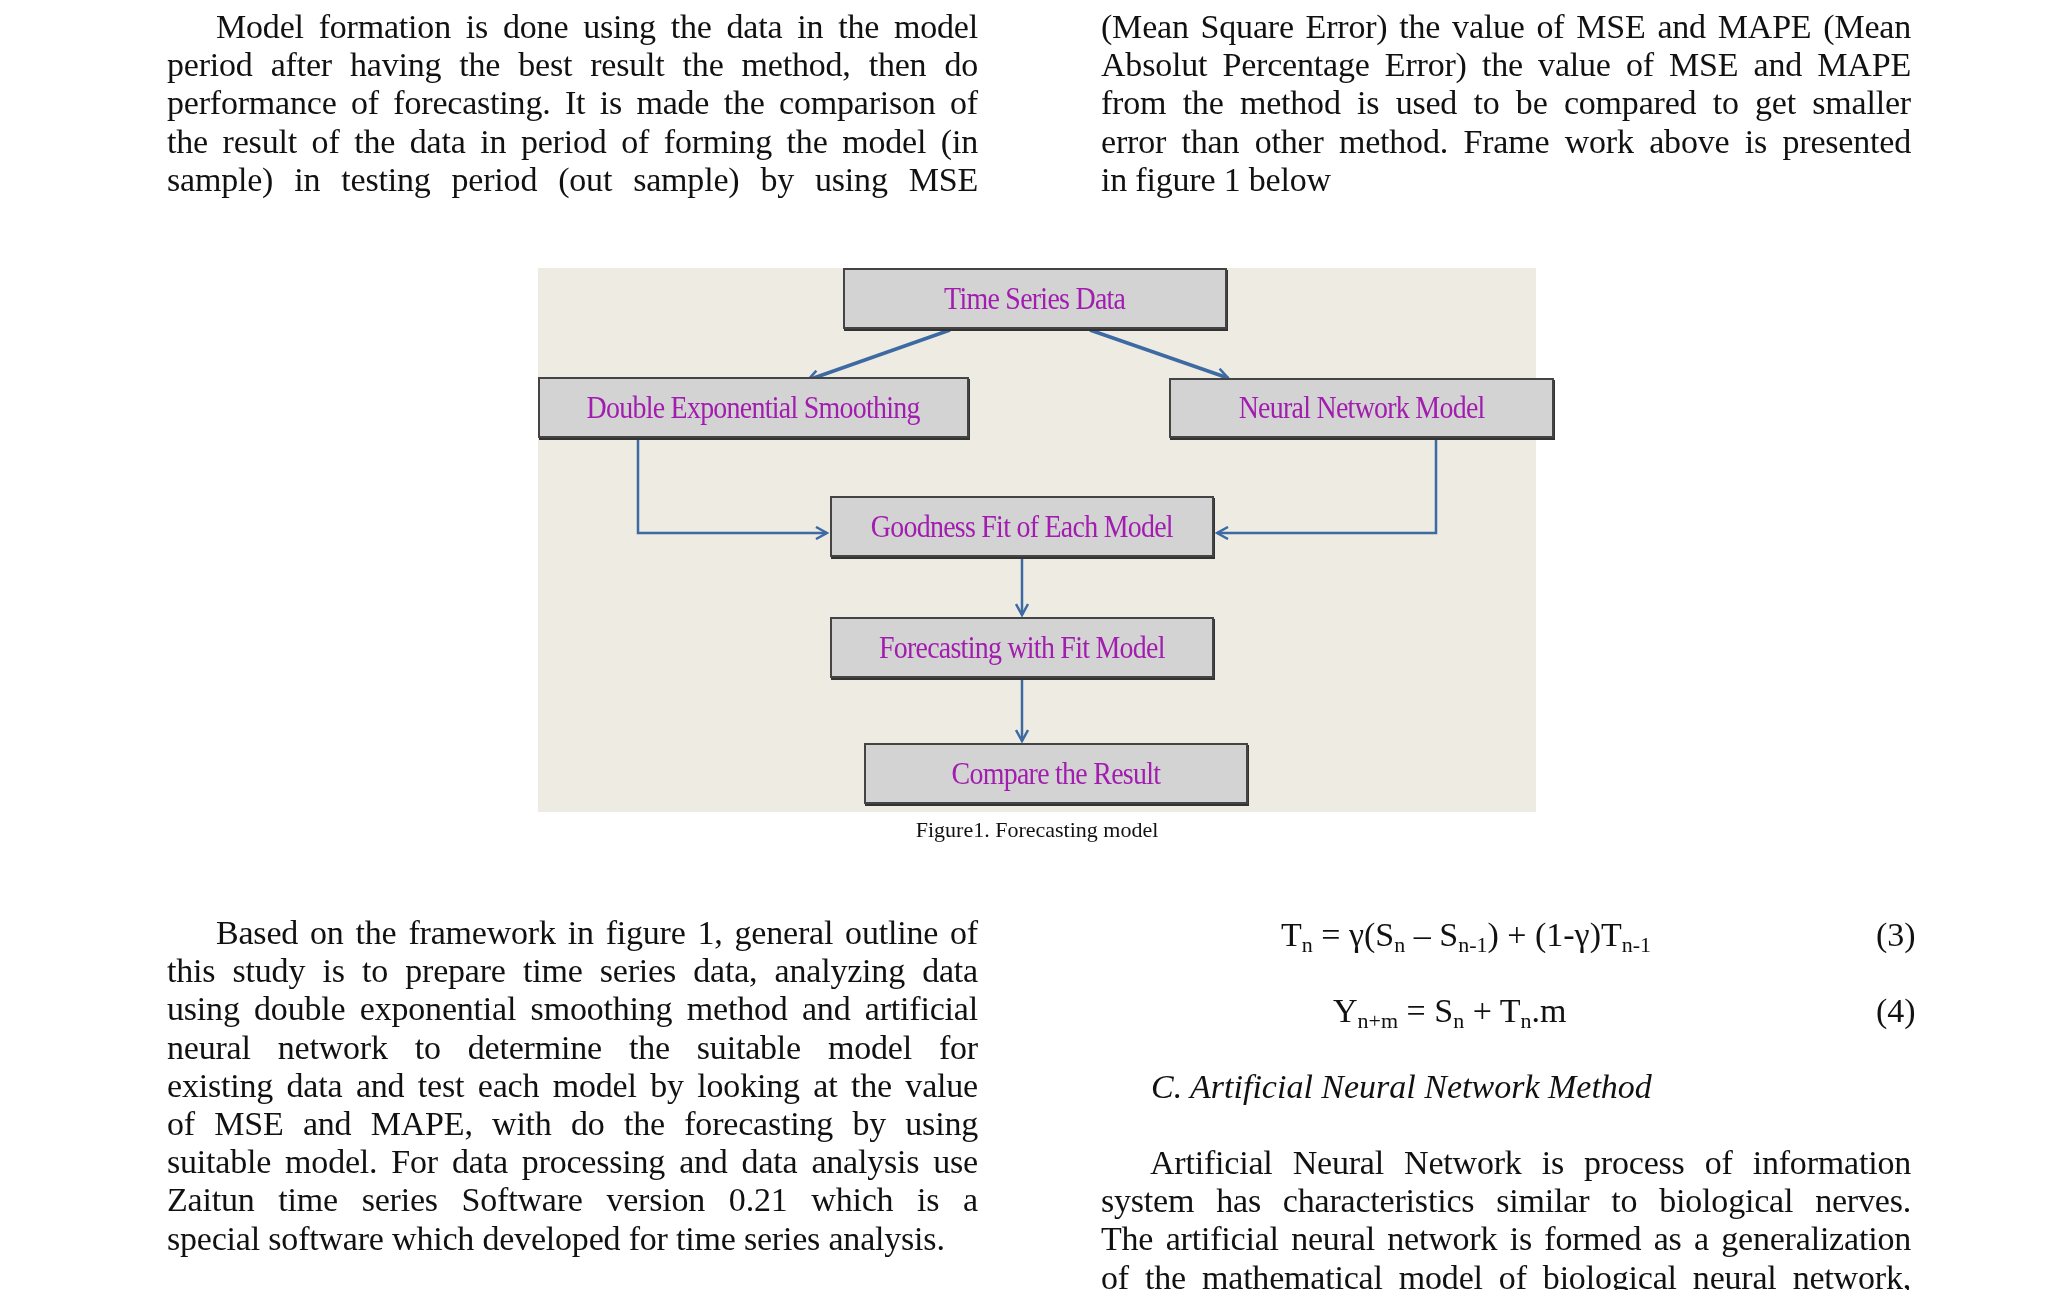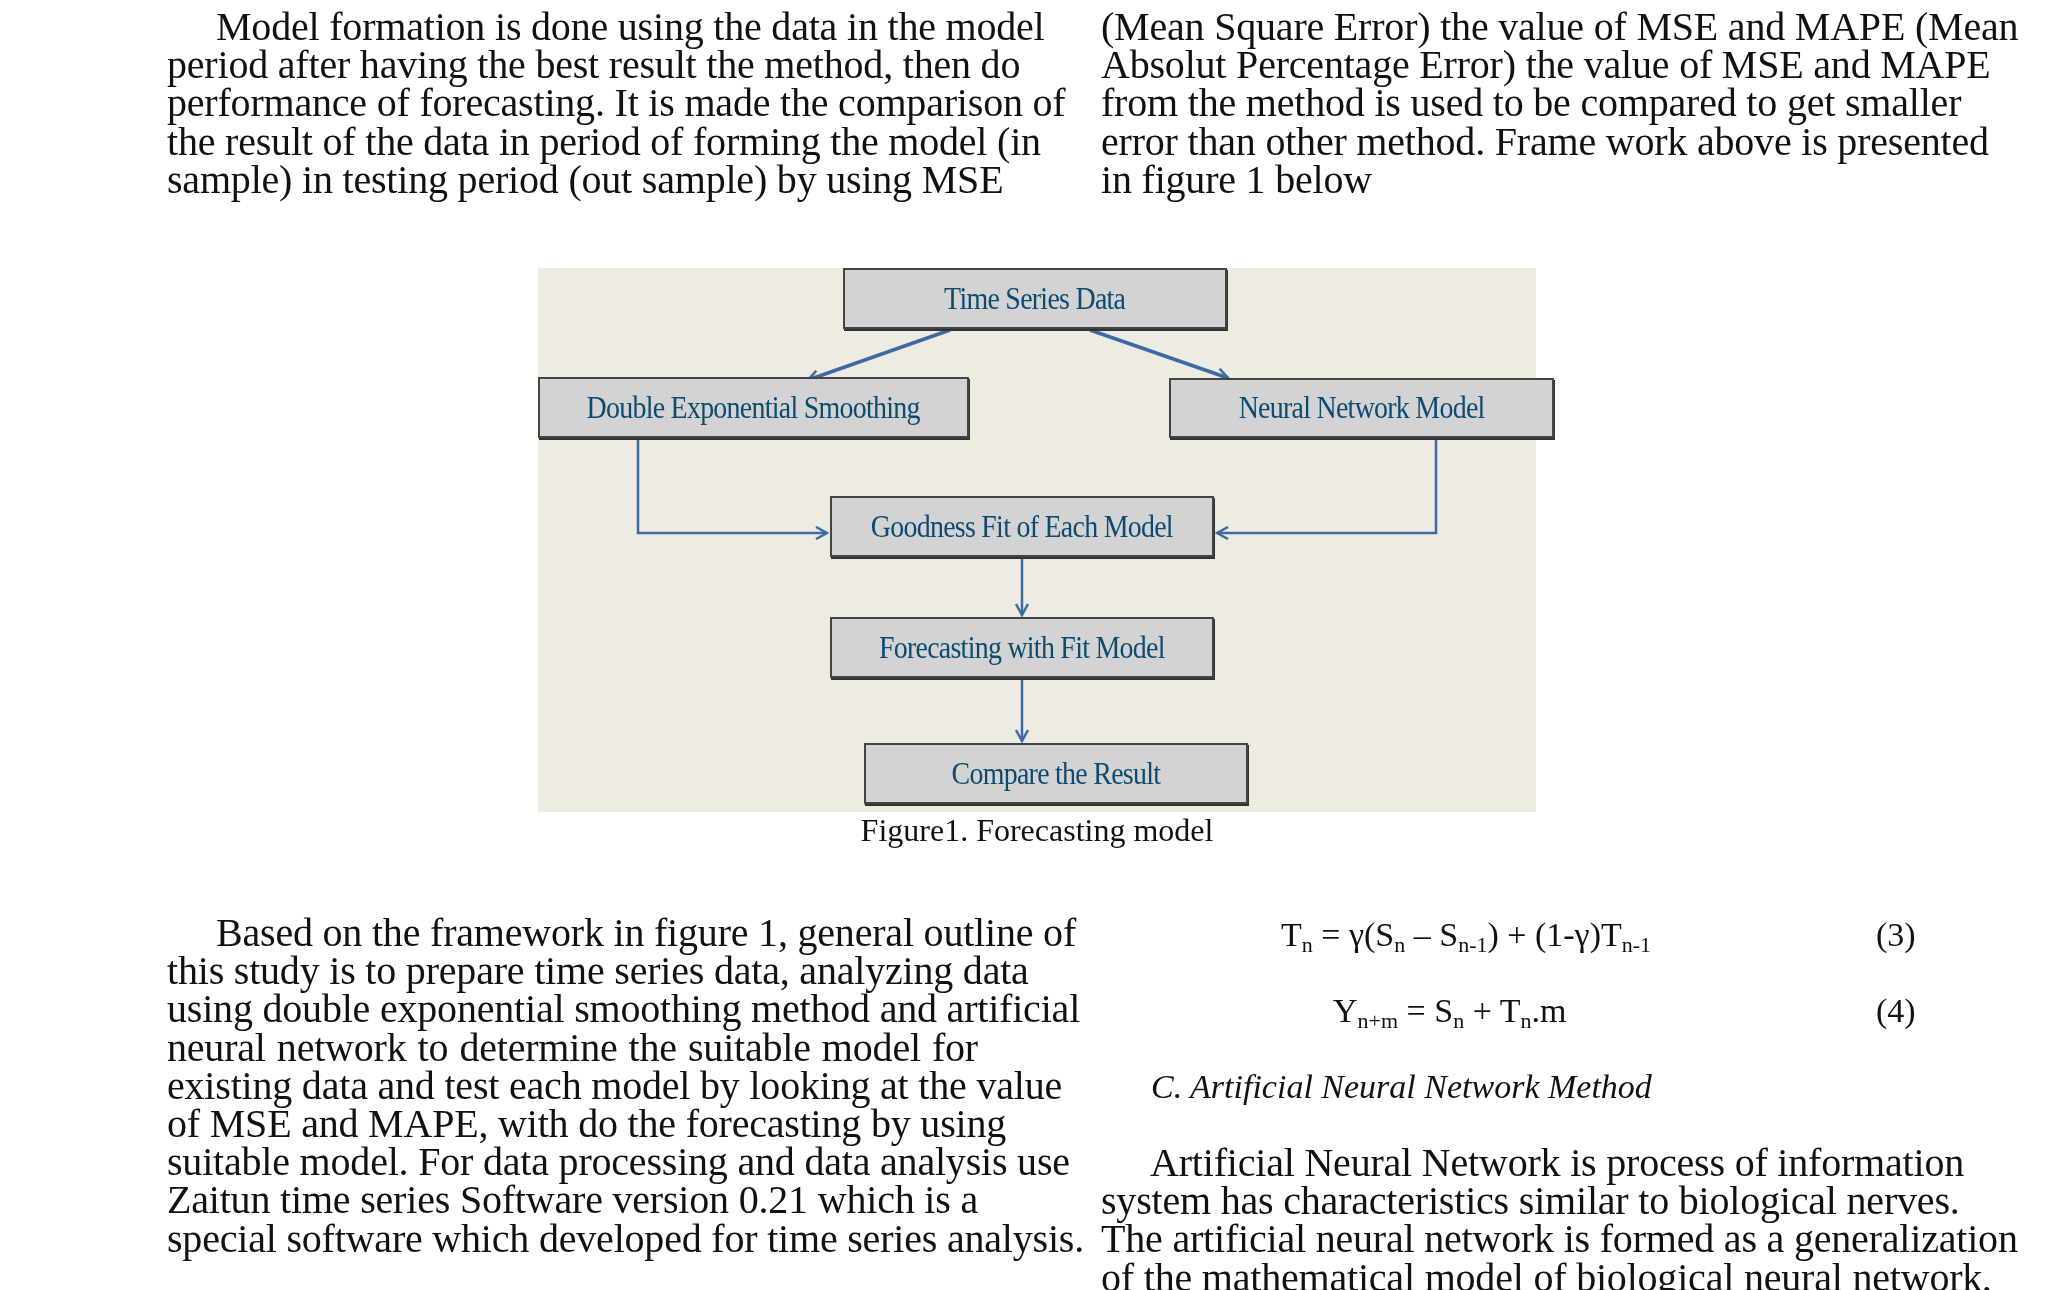--- a/index.html
+++ b/index.html
@@ -3,21 +3,21 @@
 <meta charset="utf-8">
 <style>
   html, body { margin: 0; padding: 0; background: #ffffff; }
   body {
     width: 2072px; height: 1290px; position: relative; overflow: hidden;
     font-family: "Liberation Serif", "DejaVu Serif", serif;
     color: #111111;
   }
   .col {
     position: absolute;
-    font-size: 40px;
+    font-size: 34px;
     line-height: 38.2px;
     text-align: justify;
     letter-spacing: -0.2px;
     font-family: Liberation Serif, serif;
   }
   .col .line { display: block; height: 38.2px; white-space: nowrap; text-align: justify; text-align-last: justify; }
   .col .line.last { text-align-last: left; }
   .col .line.indent { padding-left: 49px; }
   #col-left-top { left: 167px; top: 8px; width: 811px; }
   #col-right-top { left: 1101px; top: 8px; width: 810px; }
@@ -26,29 +26,29 @@
   #figure {
     position: absolute; left: 538px; top: 268px; width: 998px; height: 544px;
     background: #eeebe2;
   }
   .fbox {
     position: absolute; background: #d3d3d3;
     border: 2px solid #444;
     box-shadow: 1px 2px 0 #333;
     display: flex; align-items: center; justify-content: center;
     font-family: "Liberation Serif", "DejaVu Serif", serif;
-    font-size: 31px; color: #0c4a6e; letter-spacing: -0.8px;
+    font-size: 31px; color: #a21caf; letter-spacing: -0.8px;
     transform-origin: center;
   }
   .fbox span { display: inline-block; transform: scaleX(0.9); }
   #figure svg { position: absolute; left: 0; top: 0; }
 
   #caption {
     position: absolute; left: 538px; top: 812px; width: 998px;
-    text-align: center; font-size: 32px; line-height: 36px; color: #111;
+    text-align: center; font-size: 22px; line-height: 36px; color: #111;
   }
 
   .eq {
     position: absolute; font-size: 34px; line-height: 38px; white-space: nowrap;
   }
   .eq sub { font-size: 22px; vertical-align: -6px; line-height: 0; }
   .eqnum { position: absolute; font-size: 34px; line-height: 38px; }
   #heading-c {
     position: absolute; left: 1151px; top: 1068px; font-size: 34px; font-style: italic; line-height: 38px;
   }

